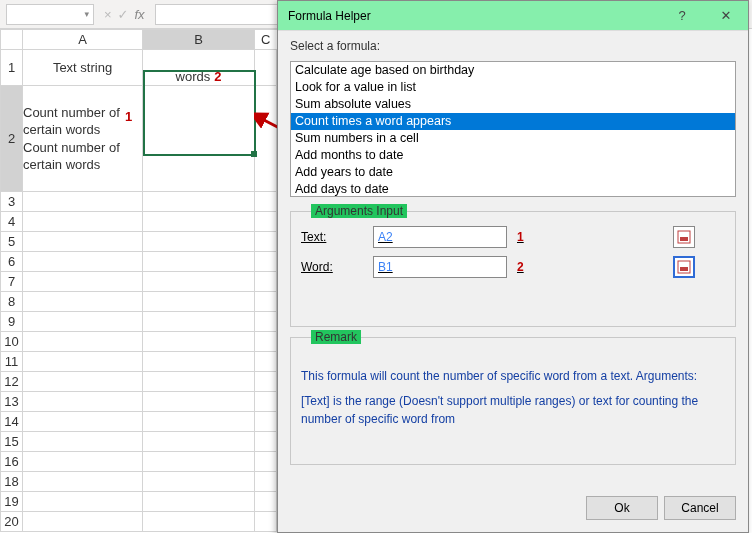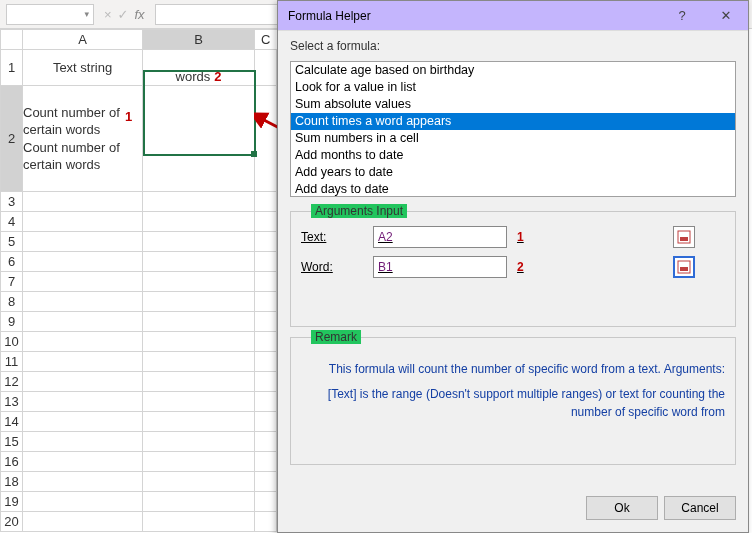--- a/index.html
+++ b/index.html
@@ -110,21 +110,21 @@
     width: 472px;
     height: 533px;
     background: #f0f0f0;
     border: 1px solid #888;
     box-shadow: -2px 2px 6px rgba(0,0,0,0.25);
     display: flex;
     flex-direction: column;
   }
   .titlebar {
     height: 30px;
-    background: #c4b5fd;
+    background: #86efac;
     border-bottom: 1px solid #ddd;
     display: flex;
     align-items: center;
     padding-left: 10px;
     font-size: 12px;
   }
   .titlebar .spacer { flex:1; }
   .titlebtn {
     width: 44px;
     height: 30px;
@@ -180,41 +180,40 @@
   }
   .argrow .lbl { width: 72px; }
   .argrow .inp {
     border:1px solid #888;
     background:#fff;
     height: 22px;
     width: 134px;
     padding: 0 4px;
     font-family: inherit;
     font-size: 12px;
-    color:#701a75;
+    color:#3b82f6;
   }
   .argrow .pick {
     width: 22px; height:22px;
     border:1px solid #888;
     display:flex;align-items:center;justify-content:center;
     margin-left: 4px;
     cursor:pointer;
     background:#fff;
   }
   .argrow .pick.hl {
     border:2px solid #2f6bd6;
   }
   .argrow .anno { color:#c00000; font-weight:bold; margin-left:10px;}
 
   .remark-body {
-    margin-top:9px;
+    margin-top:16px;
     font-size:12px;
     color:#1540a4;
     line-height:1.45;
-    text-align:right;
   }
 
   .dlg-buttons {
     margin-top:auto;
     padding: 10px 12px 12px 12px;
     display:flex;
     justify-content:flex-end;
     gap:6px;
   }
   .btn {

